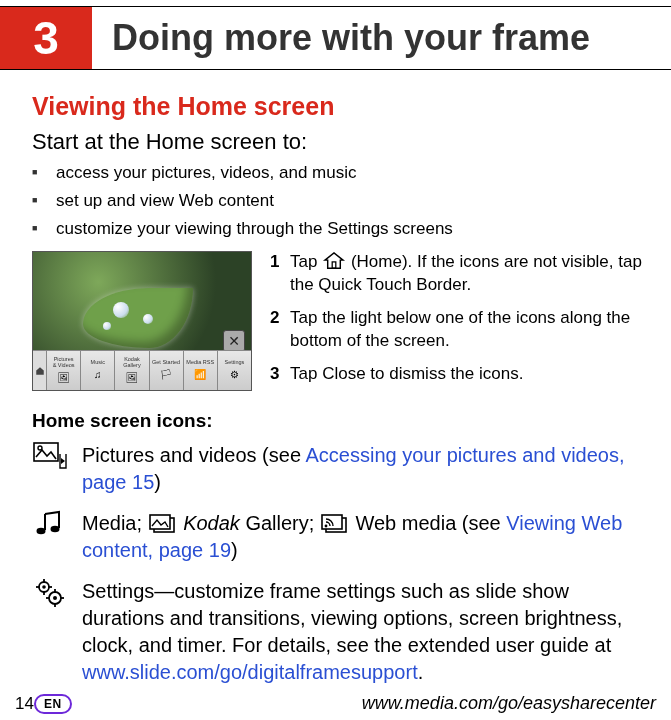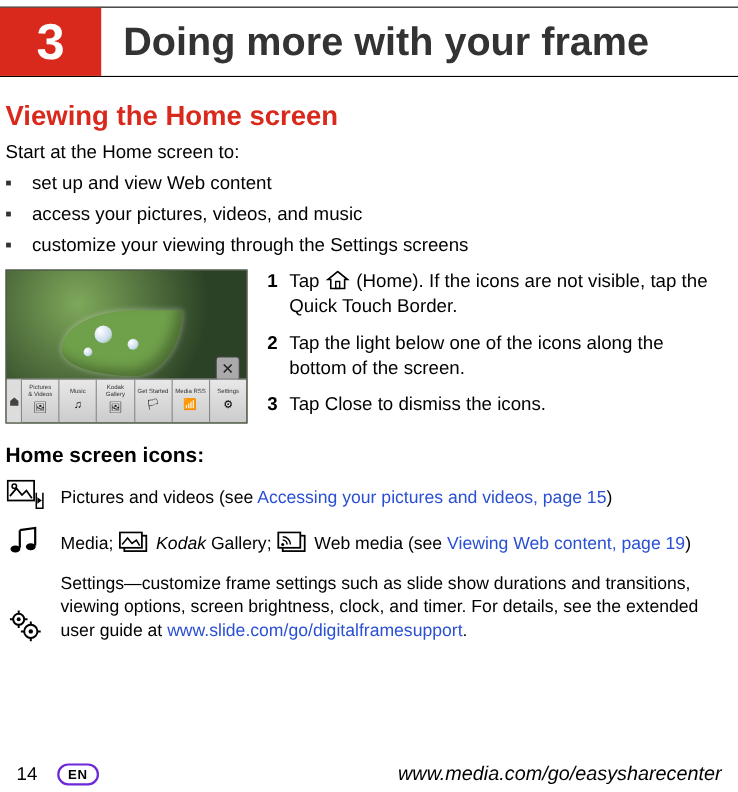--- a/index.html
+++ b/index.html
@@ -37,30 +37,30 @@
     .chapter-title {
       font-size: 36px;
       font-weight: bold;
       color: #333;
       display: flex;
       align-items: center;
       padding-left: 20px;
       flex: 1;
     }
     .content {
-      padding: 22px 15px 0 5px;
+      padding: 22px 15px 0 32px;
     }
     .section-title {
       color: #d9291c;
       font-size: 25px;
       font-weight: bold;
       margin: 0 0 8px 0;
     }
     .intro {
-      font-size: 17px;
+      font-size: 22px;
       margin: 0 0 6px 0;
     }
     ul.bullets {
       list-style: none;
       padding: 0;
       margin: 0 0 12px 0;
     }
     ul.bullets li {
       position: relative;
       padding-left: 24px;
@@ -190,24 +190,24 @@
       width:24px; height:18px;
       vertical-align:-3px;
     }
     .subhead {
       font-weight: bold;
       font-size: 19px;
       margin: 4px 0 10px 0;
     }
     .icon-row {
       display: flex;
-      align-items: flex-end;
+      align-items: flex-start;
       gap: 14px;
       margin-bottom: 14px;
-      font-size: 16px;
+      font-size: 20px;
       line-height: 1.35;
     }
     .icon-cell {
       width: 36px;
       flex-shrink: 0;
       display:flex;
       align-items:flex-start;
       justify-content:center;
     }
     .icon-row .desc { flex:1; }
@@ -222,21 +222,20 @@
       bottom: 6px;
       left: 0; right: 0;
       padding: 0 15px;
       display: flex;
       align-items: center;
       justify-content: space-between;
     }
     .footer-left {
       display:flex;
       align-items:center;
-      gap:18px;
       font-size:17px;
     }
     .en-badge {
       border:2px solid #6d28d9;
       border-radius: 18px;
       padding:1px 8px;
       font-size:12px;
       font-weight:bold;
       letter-spacing:.5px;
     }
@@ -252,22 +251,22 @@
   <div class="chapter-number">3</div>
   <div class="chapter-title">Doing more with your frame</div>
 </div>
 
 <div class="content">
 
   <h1 class="section-title">Viewing the Home screen</h1>
   <p class="intro">Start at the Home screen to:</p>
 
   <ul class="bullets">
+    <li>access your pictures, videos, and music</li>
     <li>set up and view Web content</li>
-    <li>access your pictures, videos, and music</li>
     <li>customize your viewing through the Settings screens</li>
   </ul>
 
   <div class="two-col">
     <div class="thumb">
       <div class="thumb-top">
         <div class="leaf"></div>
         <div class="drop1"></div>
           <div class="drop2"></div>
           <div class="drop3"></div>

